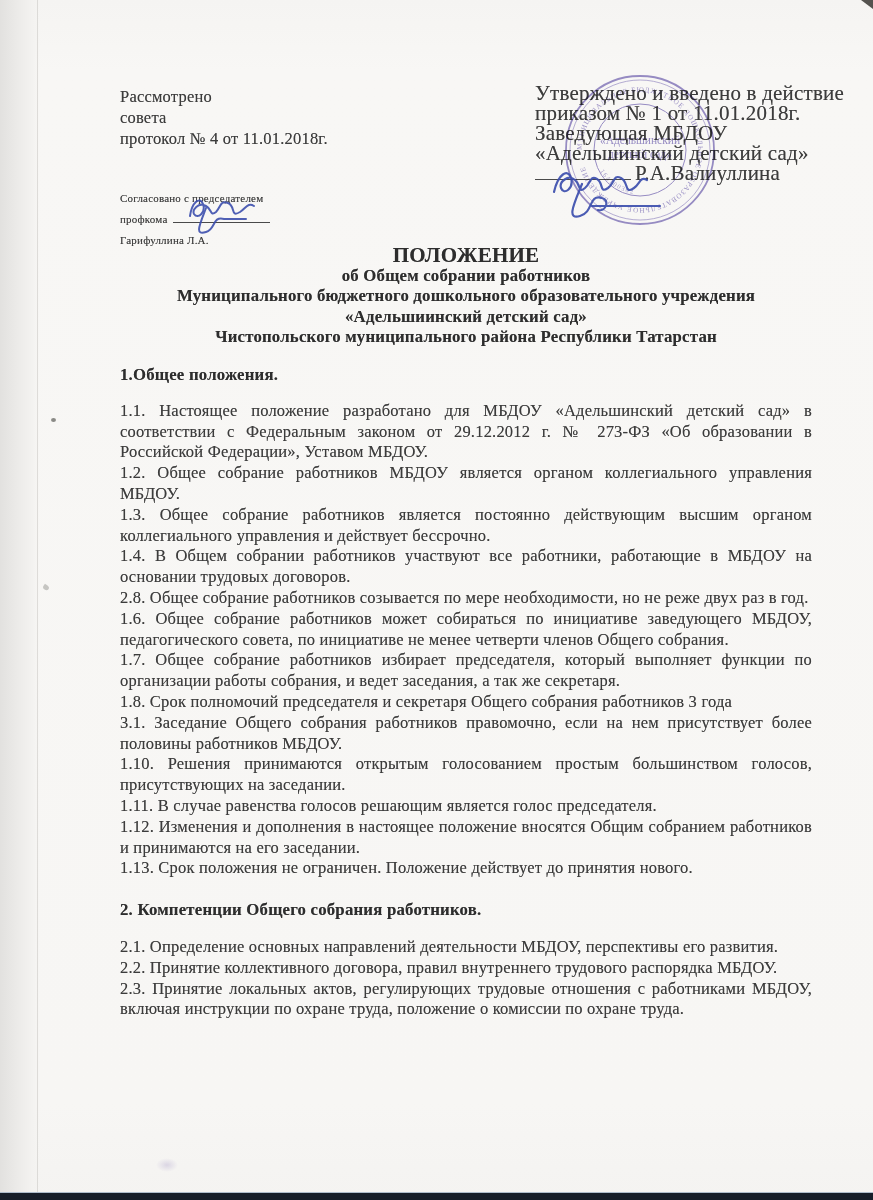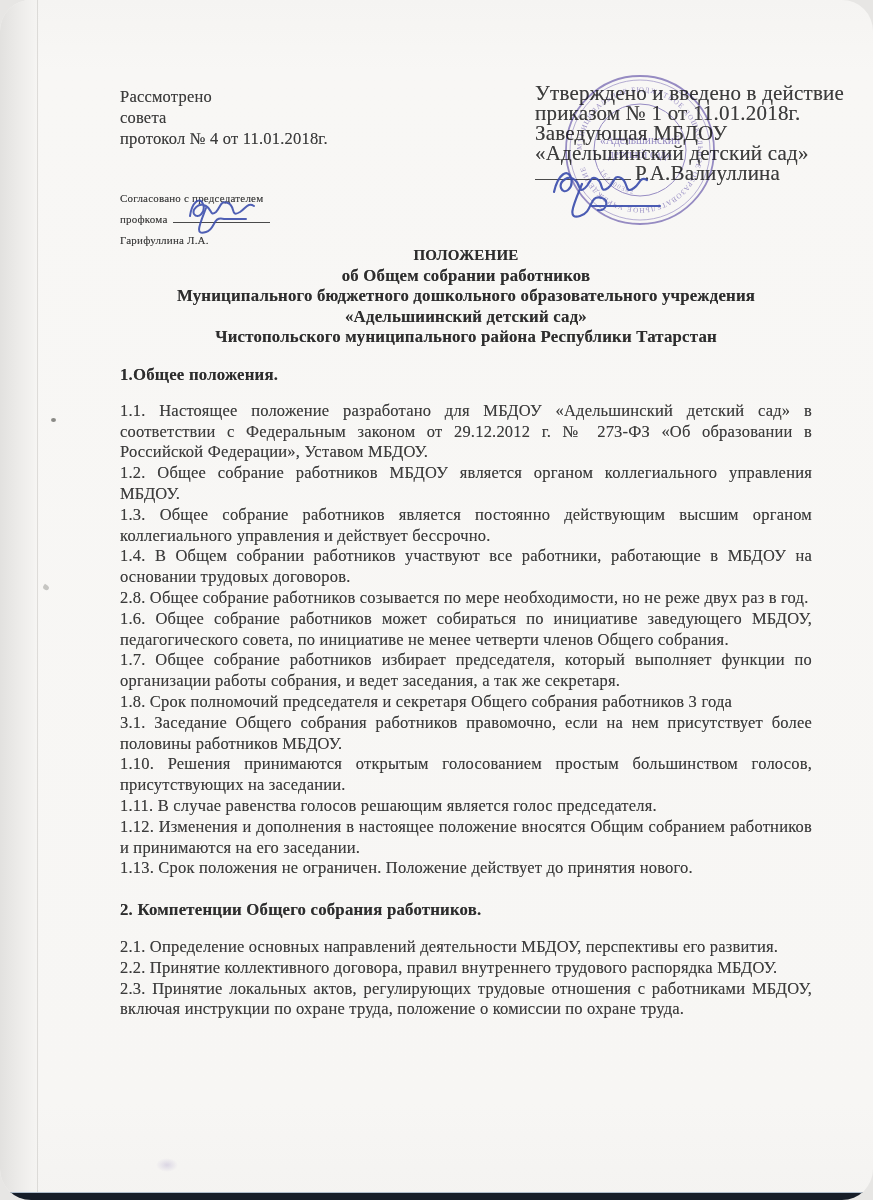--- a/index.html
+++ b/index.html
@@ -1,21 +1,20 @@
 <!DOCTYPE html>
 <html><head>
 <meta charset="utf-8">
 <style>
   html,body{margin:0;padding:0;background:#e7e6e4;}
   .page{
     position:relative;width:873px;height:1200px;margin:0 auto;overflow:hidden;
     background:linear-gradient(180deg,#f5f4f2 0%,#f8f7f5 6%,#f7f6f4 92%,#f4f3f1 100%);
     font-family:"Liberation Serif","DejaVu Serif",serif;
     color:#3c3c3c;
-    border-radius:31px;
   }
   .page *{box-sizing:border-box;}
   .txt{text-shadow:0 0 0.5px rgba(70,70,70,.55);}
   
   .edge-left{position:absolute;left:0;top:0;bottom:0;width:40px;
     background:linear-gradient(90deg,#e2e1df 0%,#ecebe9 45%,#f3f2f0 80%,rgba(247,246,244,0) 100%);}
   .edge-left-line{position:absolute;left:37px;top:0;bottom:0;width:1px;background:rgba(190,188,184,.45);}
   .edge-bottom{position:absolute;left:0;right:0;bottom:0;height:8px;background:#161d28;border-top:1px solid #aebccb;}
   .corner-speck{position:absolute;top:0;right:0;width:12px;height:9px;background:#55534f;
     clip-path:polygon(100% 0,0 0,100% 100%);}
@@ -31,21 +30,21 @@
   .sig-line{display:inline-block;width:97px;border-bottom:1px solid #4a4a4a;height:14px;margin-left:6px;}
   .sig-line2{display:inline-block;width:96px;border-bottom:1px solid #4a4a4a;height:13px;margin-right:4px;}
   .sig-svg{position:absolute;pointer-events:none;}
   .sig-union{left:176px;top:186px;width:100px;height:52px;}
   .sig-director{left:548px;top:150px;width:128px;height:78px;}
   
   .stamp{position:absolute;left:562px;top:72px;width:156px;height:156px;opacity:.82;mix-blend-mode:multiply;}
   
   .title-block{position:absolute;left:120px;top:245px;width:692px;text-align:center;
     font-weight:bold;color:#2d2d2d;font-size:16.8px;line-height:20.6px;letter-spacing:.2px;}
-  .title-block .doc-title{font-size:15px;}
+  .title-block .doc-title{font-size:21px;}
   
   .body-flow{position:absolute;left:120px;top:365px;width:692px;font-size:16.5px;line-height:20.8px;
     text-align:justify;letter-spacing:.2px;}
   .body-flow h2{font-size:16.8px;color:#2d2d2d;text-align:left;font-weight:bold;margin:0 0 15px 0;letter-spacing:.2px;}
   .body-flow h2.h2-second{margin:21px 0 16px 0;}
   .body-flow p{margin:0;}
 </style>
 </head>
 <body>
 

